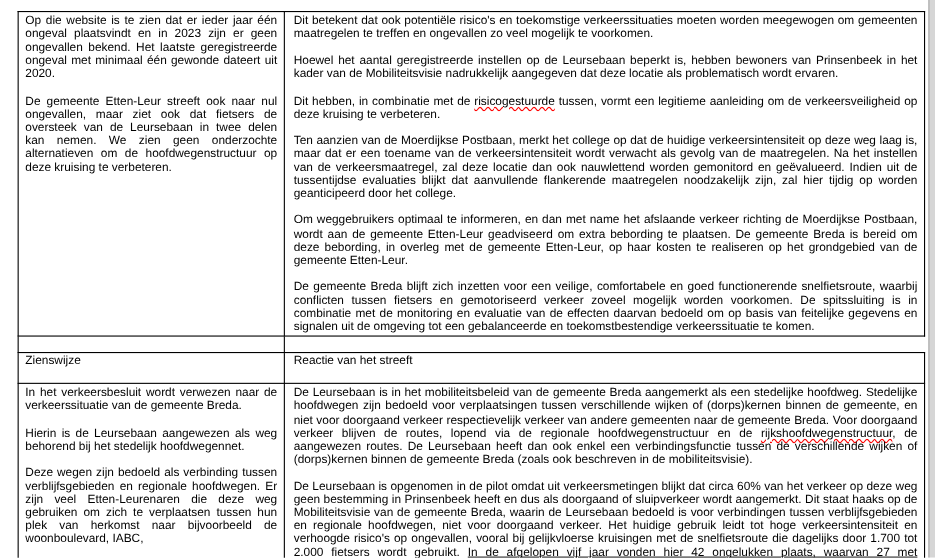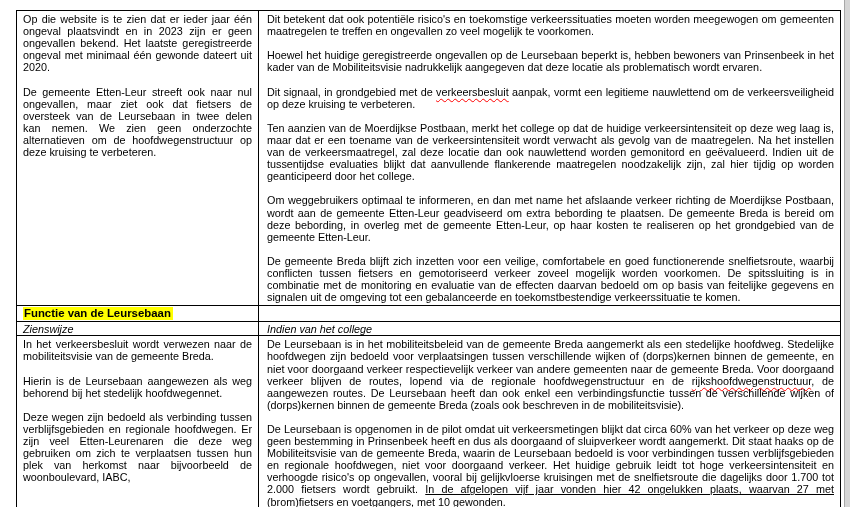--- a/index.html
+++ b/index.html
@@ -18,21 +18,21 @@
     border:1.5px solid #000;
     padding:2px 6px 2px 6px;
     font-size:10.8px;line-height:12.1px;
   }
   .cl{width:229px}
   .cr{padding-left:8px}
   .cell p{margin:0 0 12.1px;text-align:justify}
   .cell p:last-child{margin-bottom:0}
   .r1 .cell{height:284px}
   .r2 .cell{height:12px;padding-top:1px;padding-bottom:1px}
-  .r3 .cell{height:9px;font-style:italic;padding-top:1px;padding-bottom:0}
+  .r3 .cell{height:9px;padding-top:1px;padding-bottom:14px}
   .hl{
     font-weight:bold;font-style:normal;font-size:11.4px;line-height:13px;
     padding:0 2px 1px 1px;
   }
   .spellcheck{
     text-decoration-line:underline;
     text-decoration-style:wavy;
     text-decoration-thickness:1px;
     text-underline-offset:2px;
   }
@@ -51,43 +51,40 @@
 
 <div class="tbl">
 
   <div class="row r1">
     <div class="cell cl">
         <p><span>Op die website is te zien dat er ieder jaar één ongeval plaatsvindt en in 2023 zijn er geen ongevallen bekend. Het laatste geregistreerde ongeval met minimaal één gewonde dateert uit 2020.</span></p>
         <p><span>De gemeente Etten-Leur streeft ook naar nul ongevallen, maar ziet ook dat fietsers de oversteek van de Leursebaan in twee delen kan nemen. We zien geen onderzochte alternatieven om de hoofdwegenstructuur op deze kruising te verbeteren.</span></p>
       </div>
     <div class="cell cr">
         <p><span>Dit betekent dat ook potentiële risico's en toekomstige verkeerssituaties moeten worden meegewogen om gemeenten maatregelen te treffen en ongevallen zo veel mogelijk te voorkomen.</span></p>
-        <p><span>Hoewel het huidige geregistreerde ongevallen op de Leursebaan beperkt is, hebben bewoners van Prinsenbeek in het kader van de Mobiliteitsvisie nadrukkelijk aangegeven dat deze locatie als problematisch wordt ervaren.</span></p>
-        <p><span>Dit signaal, in grondgebied met de </span><span class="spellcheck" style="text-decoration-color: rgb(255, 0, 0);">verkeersbesluit</span><span> aanpak, vormt een legitieme nauwlettend om de verkeersveiligheid op deze kruising te verbeteren.</span></p>
+        <p><span>Hoewel het aantal geregistreerde instellen op de Leursebaan beperkt is, hebben bewoners van Prinsenbeek in het kader van de Mobiliteitsvisie nadrukkelijk aangegeven dat deze locatie als problematisch wordt ervaren.</span></p>
+        <p><span>Dit hebben, in combinatie met de </span><span class="spellcheck" style="text-decoration-color: rgb(255, 0, 0);">risicogestuurde</span><span> tussen, vormt een legitieme aanleiding om de verkeersveiligheid op deze kruising te verbeteren.</span></p>
         <p><span>Ten aanzien van de Moerdijkse Postbaan, merkt het college op dat de huidige verkeersintensiteit op deze weg laag is, maar dat er een toename van de verkeersintensiteit wordt verwacht als gevolg van de maatregelen. Na het instellen van de verkeersmaatregel, zal deze locatie dan ook nauwlettend worden gemonitord en geëvalueerd. Indien uit de tussentijdse evaluaties blijkt dat aanvullende flankerende maatregelen noodzakelijk zijn, zal hier tijdig op worden geanticipeerd door het college.</span></p>
         <p><span>Om weggebruikers optimaal te informeren, en dan met name het afslaande verkeer richting de Moerdijkse Postbaan, wordt aan de gemeente Etten-Leur geadviseerd om extra bebording te plaatsen. De gemeente Breda is bereid om deze bebording, in overleg met de gemeente Etten-Leur, op haar kosten te realiseren op het grondgebied van de gemeente Etten-Leur.</span></p>
         <p><span>De gemeente Breda blijft zich inzetten voor een veilige, comfortabele en goed functionerende snelfietsroute, waarbij conflicten tussen fietsers en gemotoriseerd verkeer zoveel mogelijk worden voorkomen. De spitssluiting is in combinatie met de monitoring en evaluatie van de effecten daarvan bedoeld om op basis van feitelijke gegevens en signalen uit de omgeving tot een gebalanceerde en toekomstbestendige verkeerssituatie te komen.</span></p>
       </div>
   </div>
 
   <div class="row r2">
-    <div class="cell cl">
-      <span class="hl" style="background: rgb(255, 255, 0);">Functie van de Leursebaan</span>
-    </div>
     <div class="cell cr"></div>
   </div>
 
   <div class="row r3">
     <div class="cell cl">Zienswijze</div>
-    <div class="cell cr">Indien van het college</div>
+    <div class="cell cr">Reactie van het streeft</div>
   </div>
 
   <div class="row r4">
     <div class="cell cl">
-        <p><span>In het verkeersbesluit wordt verwezen naar de mobiliteitsvisie van de gemeente Breda.</span></p>
+        <p><span>In het verkeersbesluit wordt verwezen naar de verkeerssituatie van de gemeente Breda.</span></p>
         <p><span>Hierin is de Leursebaan aangewezen als weg behorend bij het stedelijk hoofdwegennet.</span></p>
         <p><span>Deze wegen zijn bedoeld als verbinding tussen verblijfsgebieden en regionale hoofdwegen. Er zijn veel Etten-Leurenaren die deze weg gebruiken om zich te verplaatsen tussen hun plek van herkomst naar bijvoorbeeld de woonboulevard, IABC,</span></p>
       </div>
     <div class="cell cr">
         <p><span>De Leursebaan is in het mobiliteitsbeleid van de gemeente Breda aangemerkt als een stedelijke hoofdweg. Stedelijke hoofdwegen zijn bedoeld voor verplaatsingen tussen verschillende wijken of (dorps)kernen binnen de gemeente, en niet voor doorgaand verkeer respectievelijk verkeer van andere gemeenten naar de gemeente Breda. Voor doorgaand verkeer blijven de routes, lopend via de regionale hoofdwegenstructuur en de </span><span class="spellcheck" style="text-decoration-color: rgb(255, 0, 0);">rijkshoofdwegenstructuur</span><span>, de aangewezen routes. De Leursebaan heeft dan ook enkel een verbindingsfunctie tussen de verschillende wijken of (dorps)kernen binnen de gemeente Breda (zoals ook beschreven in de mobiliteitsvisie).</span></p>
         <p><span>De Leursebaan is opgenomen in de pilot omdat uit verkeersmetingen blijkt dat circa 60% van het verkeer op deze weg geen bestemming in Prinsenbeek heeft en dus als doorgaand of sluipverkeer wordt aangemerkt. Dit staat haaks op de Mobiliteitsvisie van de gemeente Breda, waarin de Leursebaan bedoeld is voor verbindingen tussen verblijfsgebieden en regionale hoofdwegen, niet voor doorgaand verkeer. Het huidige gebruik leidt tot hoge verkeersintensiteit en verhoogde risico's op ongevallen, vooral bij gelijkvloerse kruisingen met de snelfietsroute die dagelijks door 1.700 tot 2.000 fietsers wordt gebruikt. </span><span class="underline">In de afgelopen vijf jaar vonden hier 42 ongelukken plaats, waarvan 27 met (brom)fietsers en voetgangers, met 10 gewonden.</span></p>
       </div>
   </div>
 
 </div>

